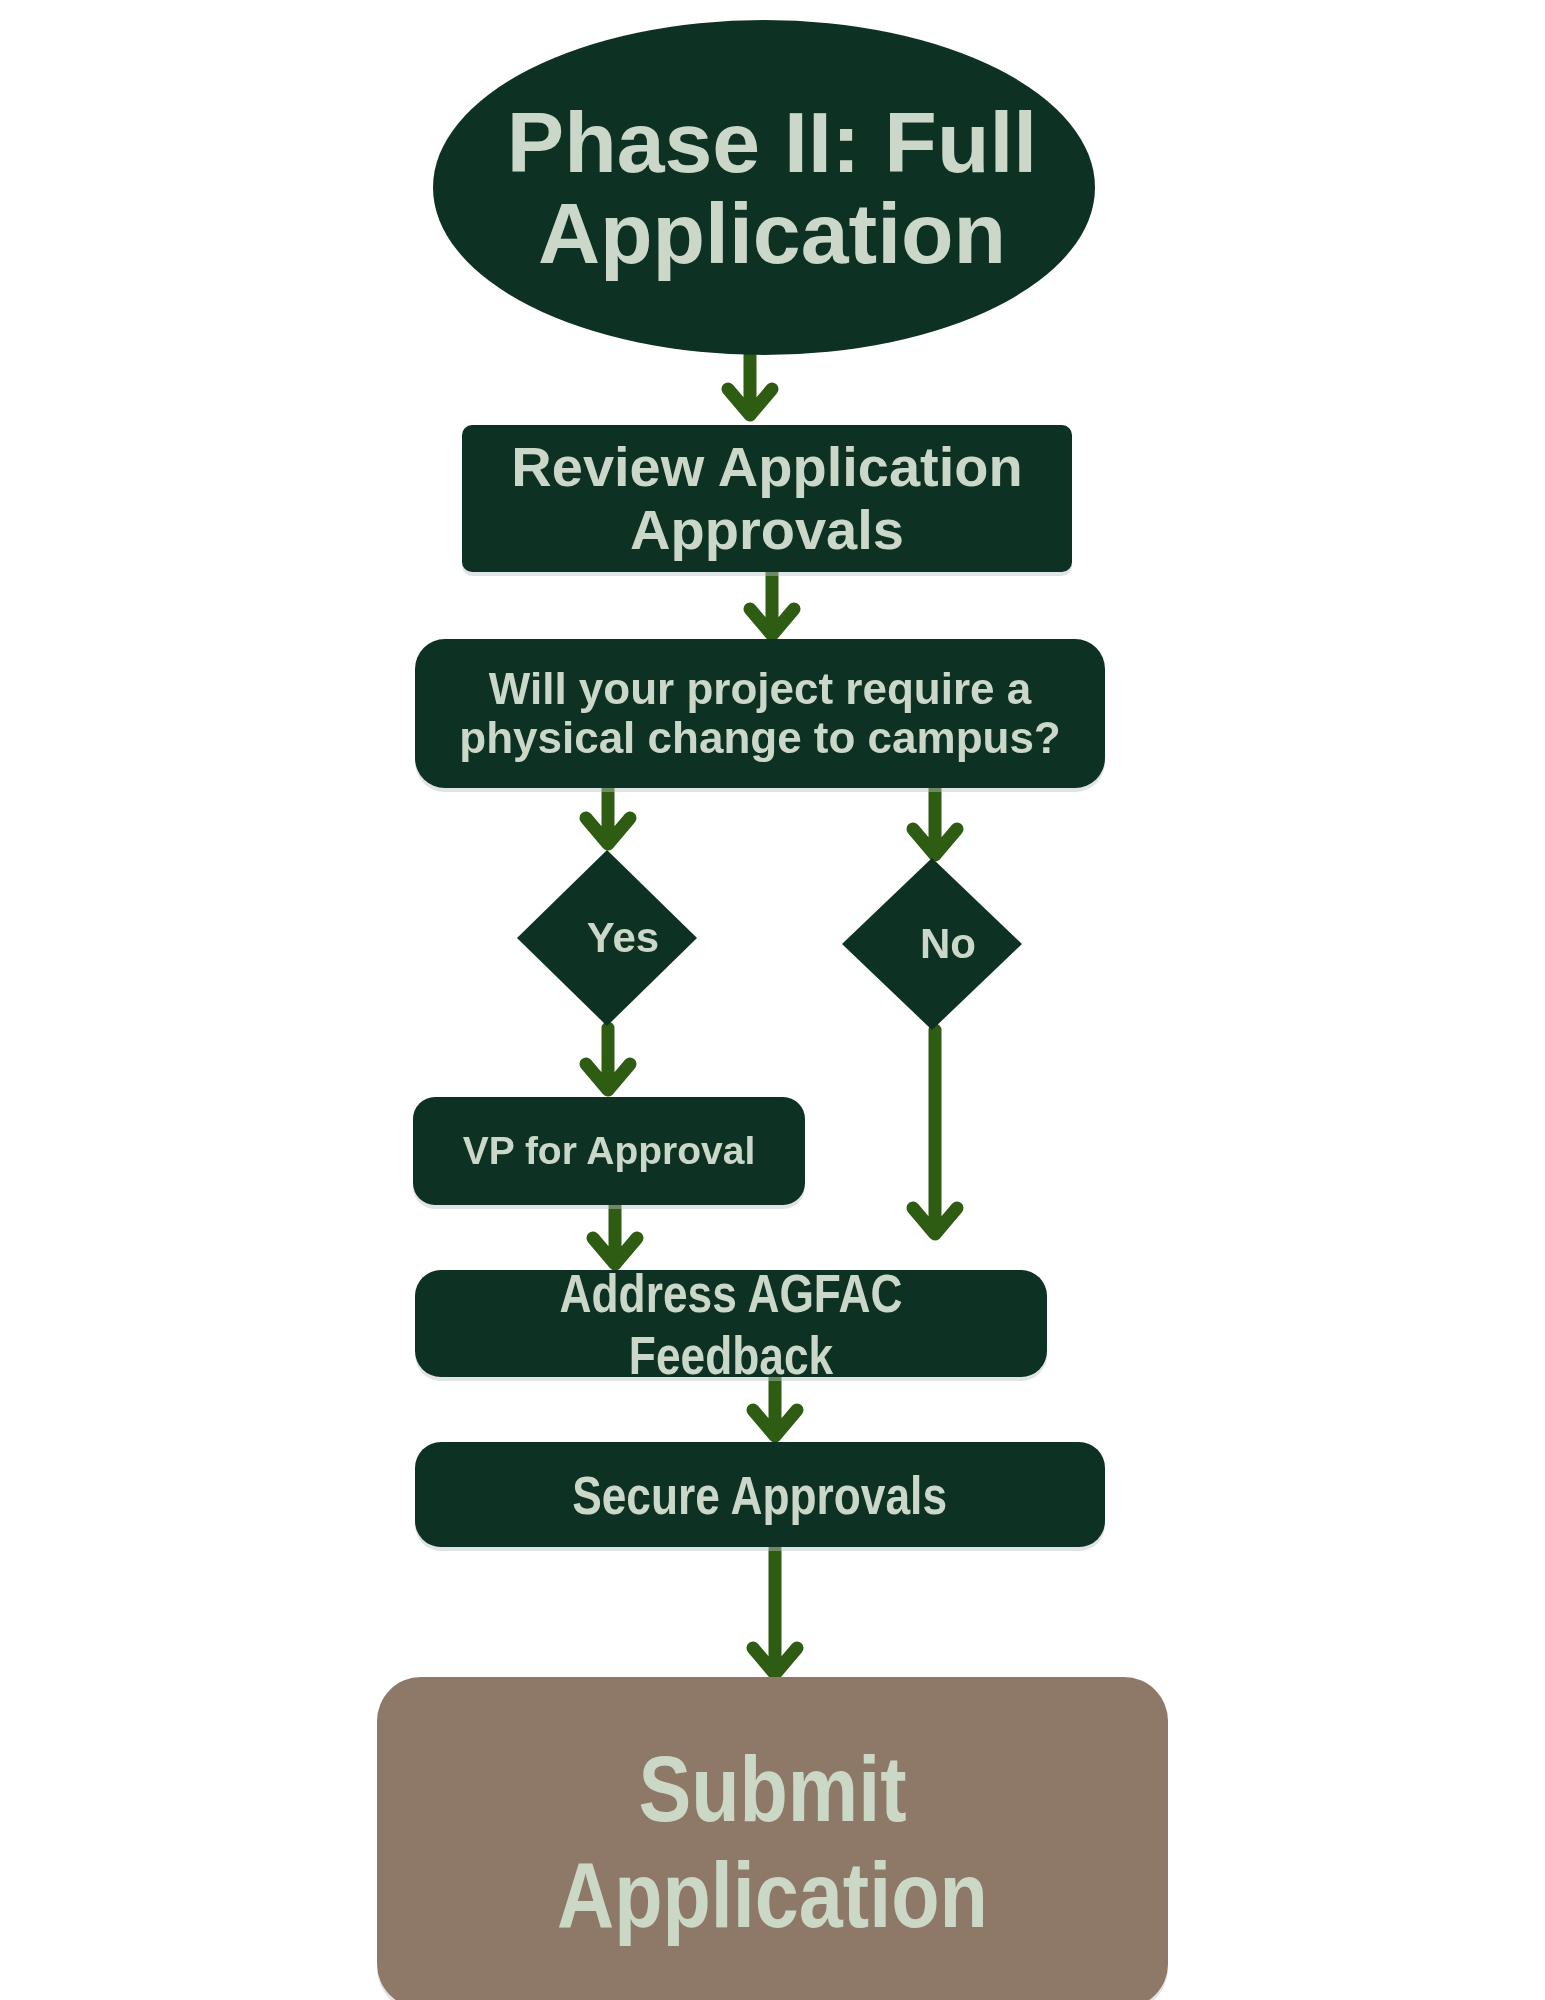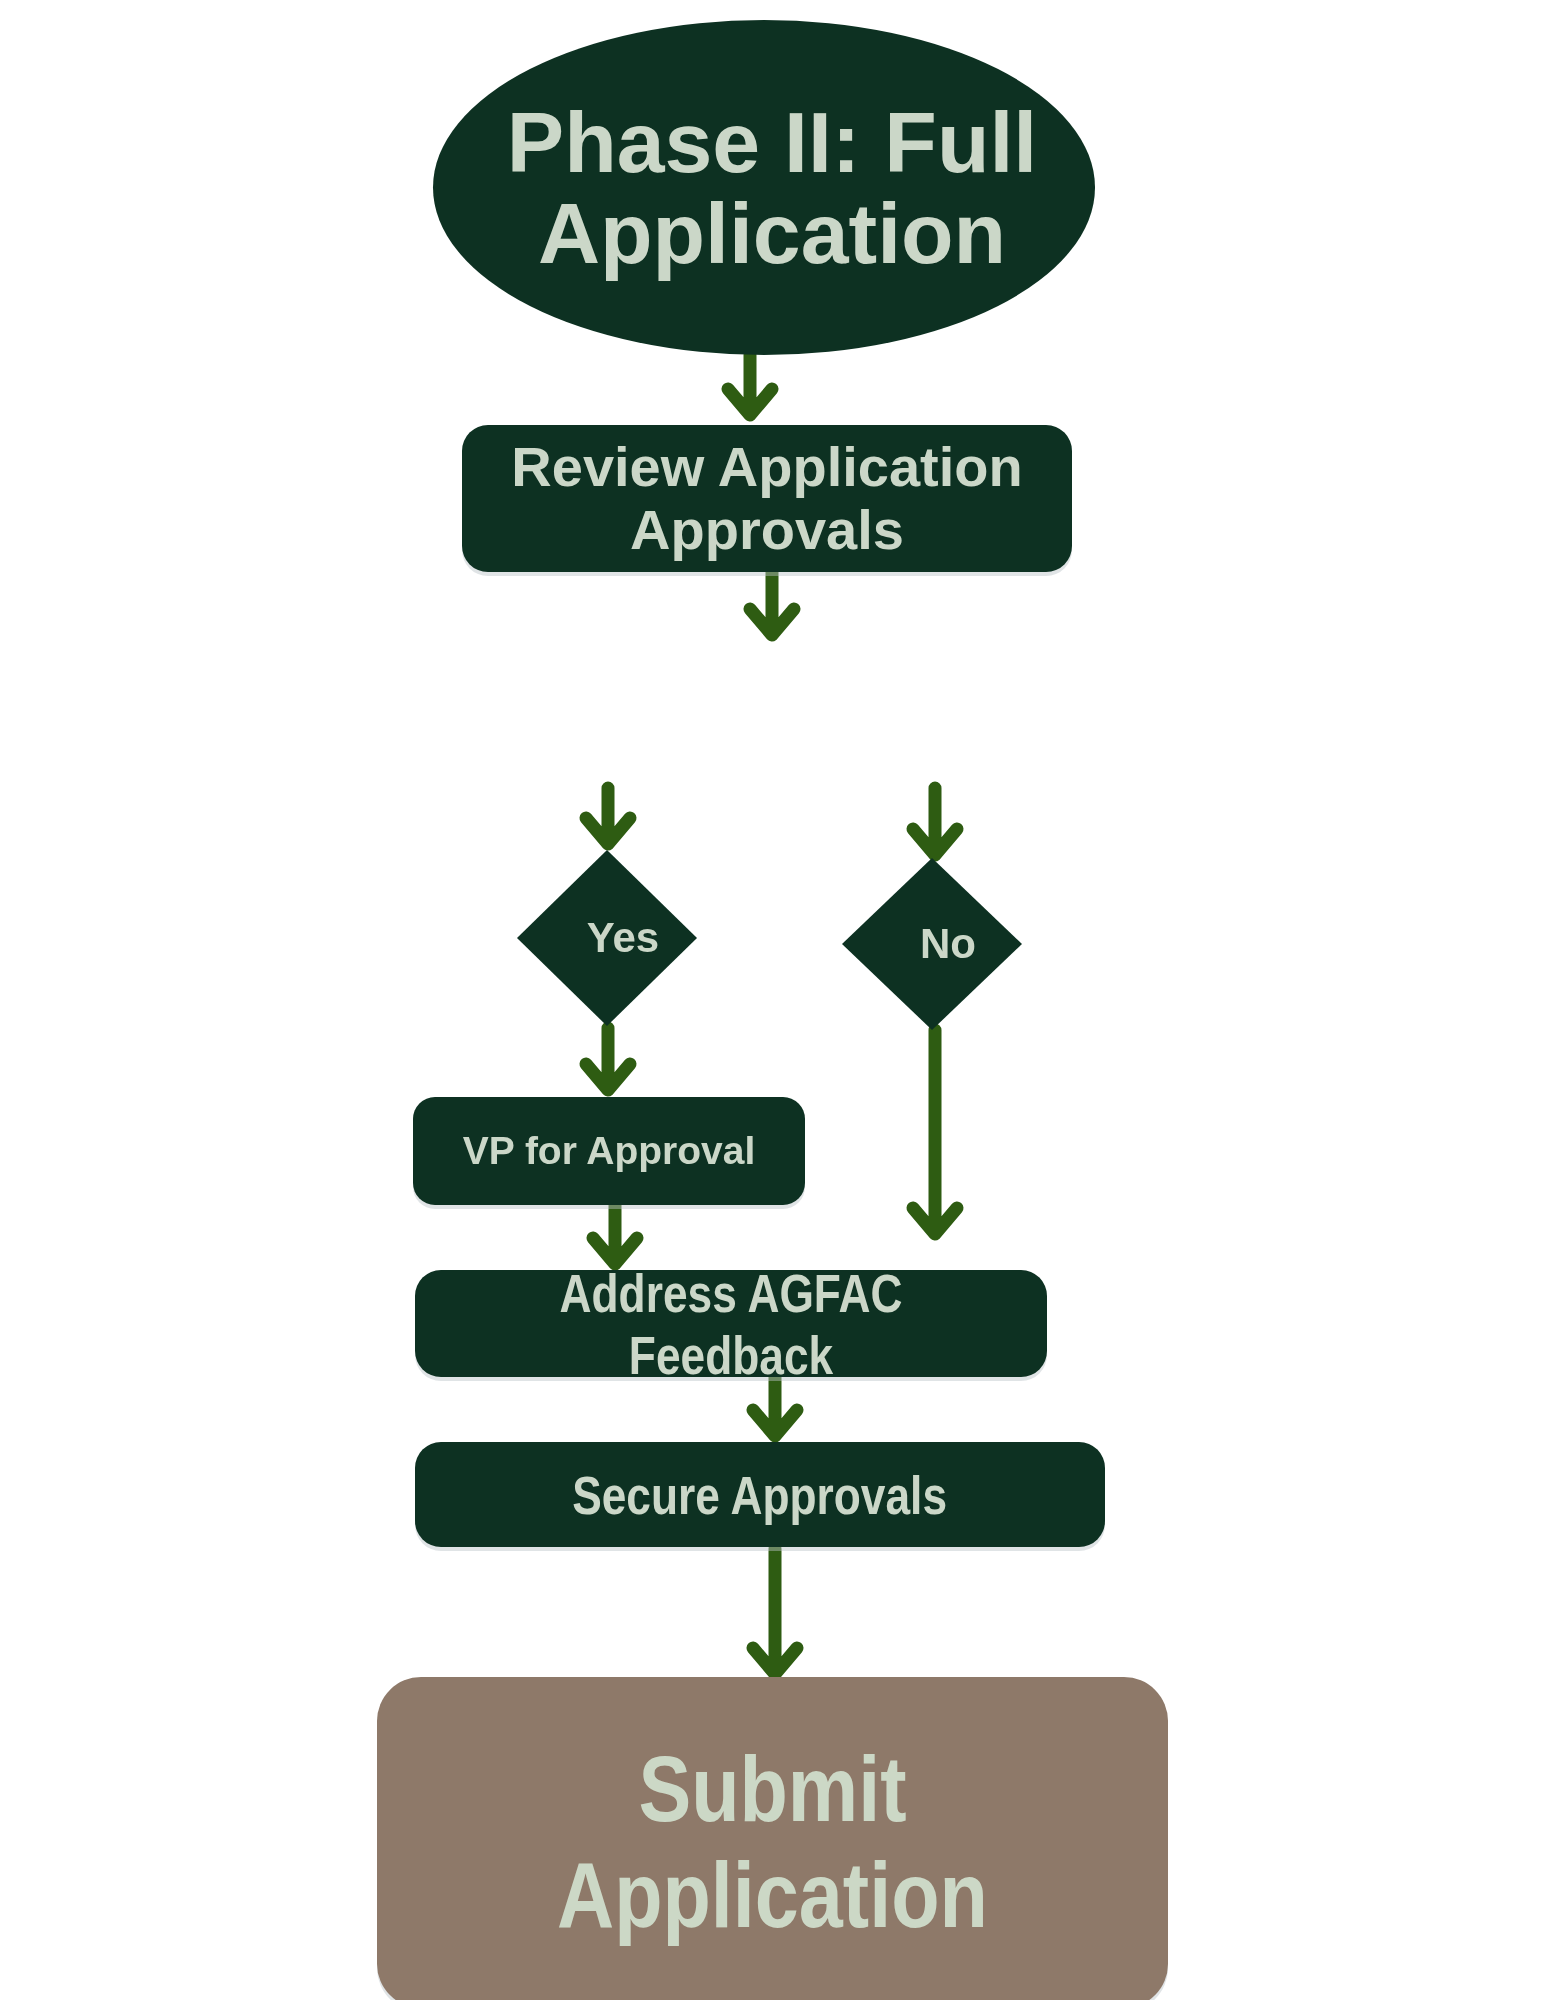--- a/index.html
+++ b/index.html
@@ -23,21 +23,21 @@
   }
   .box{box-shadow:0 4px 0 rgba(186,195,199,.45);}
   .label .line{display:block;}
   .condensed{transform:scaleX(0.82);}
   .condensed-wide{transform:scaleX(0.86);}
 
   
   .n-start{left:433px;top:20px;width:662px;height:335px;border-radius:50%;}
   .n-start .label{font-size:86px;line-height:1.05;margin-left:16px;}
 
-  .n-review{left:462px;top:425px;width:610px;height:147px;border-radius:26px;}
+  .n-review{left:462px;top:425px;width:610px;height:147px;border-radius:10px;}
   .n-review .label{font-size:56px;line-height:1.12;}
 
   .n-question{left:415px;top:639px;width:690px;height:149px;border-radius:30px;}
   .n-question .label{font-size:44px;line-height:1.1;}
 
   .n-yes{left:517px;top:850px;width:180px;height:176px;
     clip-path:polygon(50% 0,100% 50%,50% 100%,0 50%);}
   .n-no{left:842px;top:858px;width:180px;height:172px;
     clip-path:polygon(50% 0,100% 50%,50% 100%,0 50%);}
   .n-yes .label,.n-no .label{font-size:42px;margin-left:32px;}
@@ -82,20 +82,26 @@
     </div>
   </div>
 
   <div class="node box n-review">
     <div class="label">
       <span class="line">Review Application</span>
       <span class="line">Approvals</span>
     </div>
   </div>
 
+  <div class="node box n-question">
+    <div class="label">
+      <span class="line">Will your project require a</span>
+      <span class="line">physical change to campus?</span>
+    </div>
+  </div>
 
   <div class="node n-yes">
     <div class="label">Yes</div>
   </div>
 
   <div class="node n-no">
     <div class="label">No</div>
   </div>
 
   <div class="node box n-identify">

